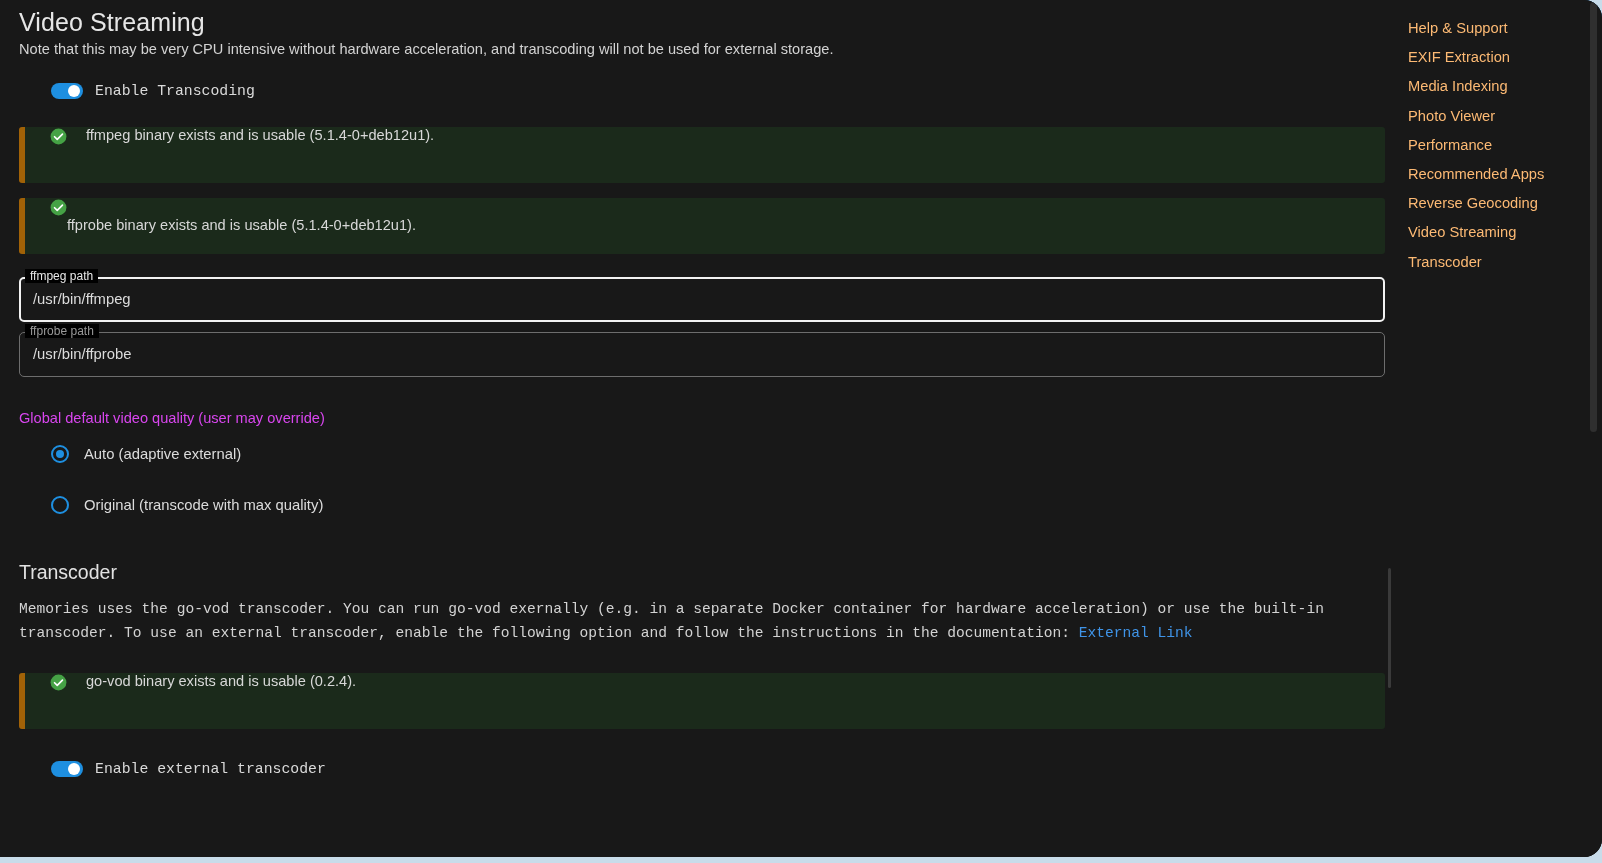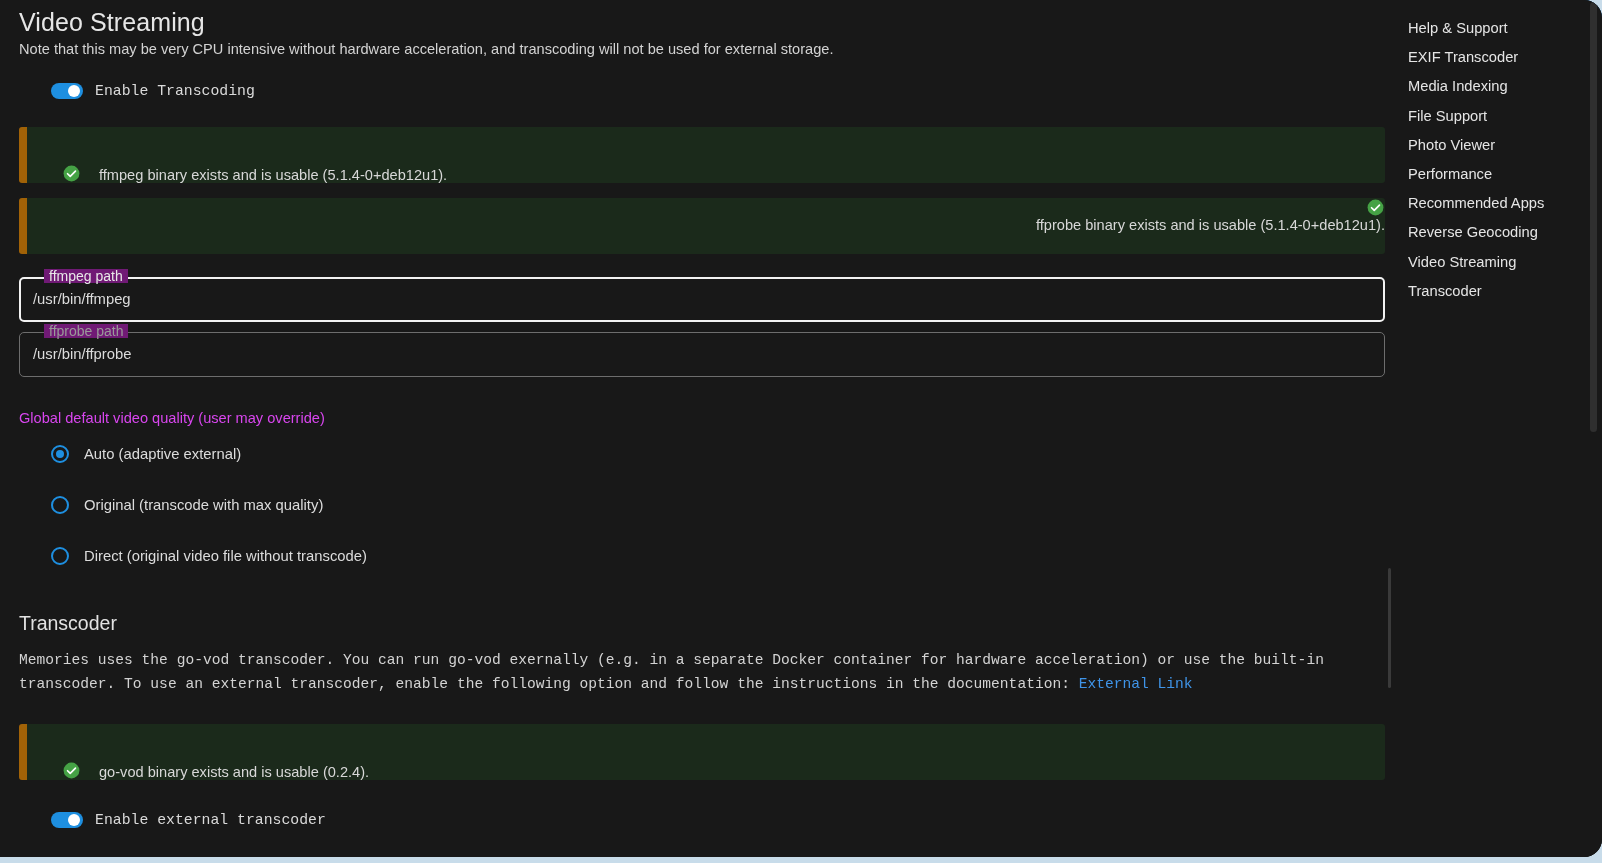--- a/index.html
+++ b/index.html
@@ -103,25 +103,25 @@
     white-space: nowrap;
     font-family: Liberation Mono, monospace;
   }
 
   
   .alert {
     position: relative;
     width: 1366px;
     min-height: 56px;
     background: #1b2a1b;
-    border-left: 8px solid #a16207;
+    border-left: 6px solid #a16207;
     border-radius: 3px;
     display: flex;
-    align-items: flex-end;
-    padding-left: 35px;
+    align-items: flex-start;
+    padding-left: 24px;
   }
   #alert-ffmpeg  { margin-top: 21px; }
   #alert-ffprobe { margin-top: 15px; flex-direction: column; }
   #alert-govod   { margin-top: 27px; }
 
   .check-icon {
     width: 19px; height: 19px;
     flex: 0 0 auto;
   }
   .alert-text {
@@ -147,24 +147,24 @@
   
   .field.focused .box {
     border: 2px solid #f2f2f2;
   }
   .field.idle .box {
     border: 1.5px solid #6d6d6d;
   }
   .field .legend {
     position: absolute;
     top: -8px;
-    left: 25px;
+    left: 6px;
     padding: 0 5px;
-    background: #701a75;
-    font-size: 14px;
+    background: #000000;
+    font-size: 12px;
     line-height: 14px;
     z-index: 2;
     white-space: nowrap;
   }
   .field.focused .legend { color: #e8e8e8; }
   .field.idle    .legend { color: #9a9a9a; }
   .field .value {
     position: absolute;
     left: 14px;
     top: 50%;
@@ -248,21 +248,21 @@
   #right-nav {
     width: 207px;
     height: 857px;
     padding: 14px 0 0 13px;
     background: #181818;
     position: relative;
   }
   .nav-link {
     display: block;
     font-size: 14.7px;
-    color: #e5e5e5;
+    color: #fdba74;
     line-height: 29.2px;
     text-decoration: none;
     white-space: nowrap;
     cursor: pointer;
   }
 
   
   #outer-scrollbar {
     position: absolute;
     right: 3px;
@@ -335,24 +335,20 @@
       <div class="radio-row" id="radio-row-auto">
         <span class="radio checked"></span>
         <span class="radio-label">Auto (adaptive external)</span>
       </div>
 
       <div class="radio-row" id="radio-row-original">
         <span class="radio"></span>
         <span class="radio-label">Original (transcode with max quality)</span>
       </div>
 
-      <div class="radio-row" id="radio-row-direct">
-        <span class="radio"></span>
-        <span class="radio-label">Direct (original video file without transcode)</span>
-      </div>
 
       <h2 class="section-title">Transcoder</h2>
 
       <div class="para" id="transcoder-para">
         <span>Memories uses the go-vod transcoder. You can run go-vod exernally (e.g. in a separate Docker container for hardware acceleration) or use the built-in transcoder. To use an external transcoder, enable the following option and follow the instructions in the documentation: </span><a class="link">External Link</a>
       </div>
 
       <div class="alert" id="alert-govod">
         <svg class="check-icon" viewBox="0 0 24 24">
           <circle cx="12" cy="12" r="10" fill="#45a245"></circle>
@@ -366,23 +362,22 @@
           <span class="knob"></span>
         </span>
         <span class="switch-label">Enable external transcoder</span>
       </div>
 
       <div id="inner-scroll-thumb"></div>
     </div>
 
     <div id="right-nav">
       <a class="nav-link">Help &amp; Support</a>
-      <a class="nav-link">EXIF Transcoder</a>
+      <a class="nav-link">EXIF Extraction</a>
       <a class="nav-link">Media Indexing</a>
-      <a class="nav-link">File Support</a>
       <a class="nav-link">Photo Viewer</a>
       <a class="nav-link">Performance</a>
       <a class="nav-link">Recommended Apps</a>
       <a class="nav-link">Reverse Geocoding</a>
       <a class="nav-link">Video Streaming</a>
       <a class="nav-link">Transcoder</a>
     </div>
 
   </div>
 

